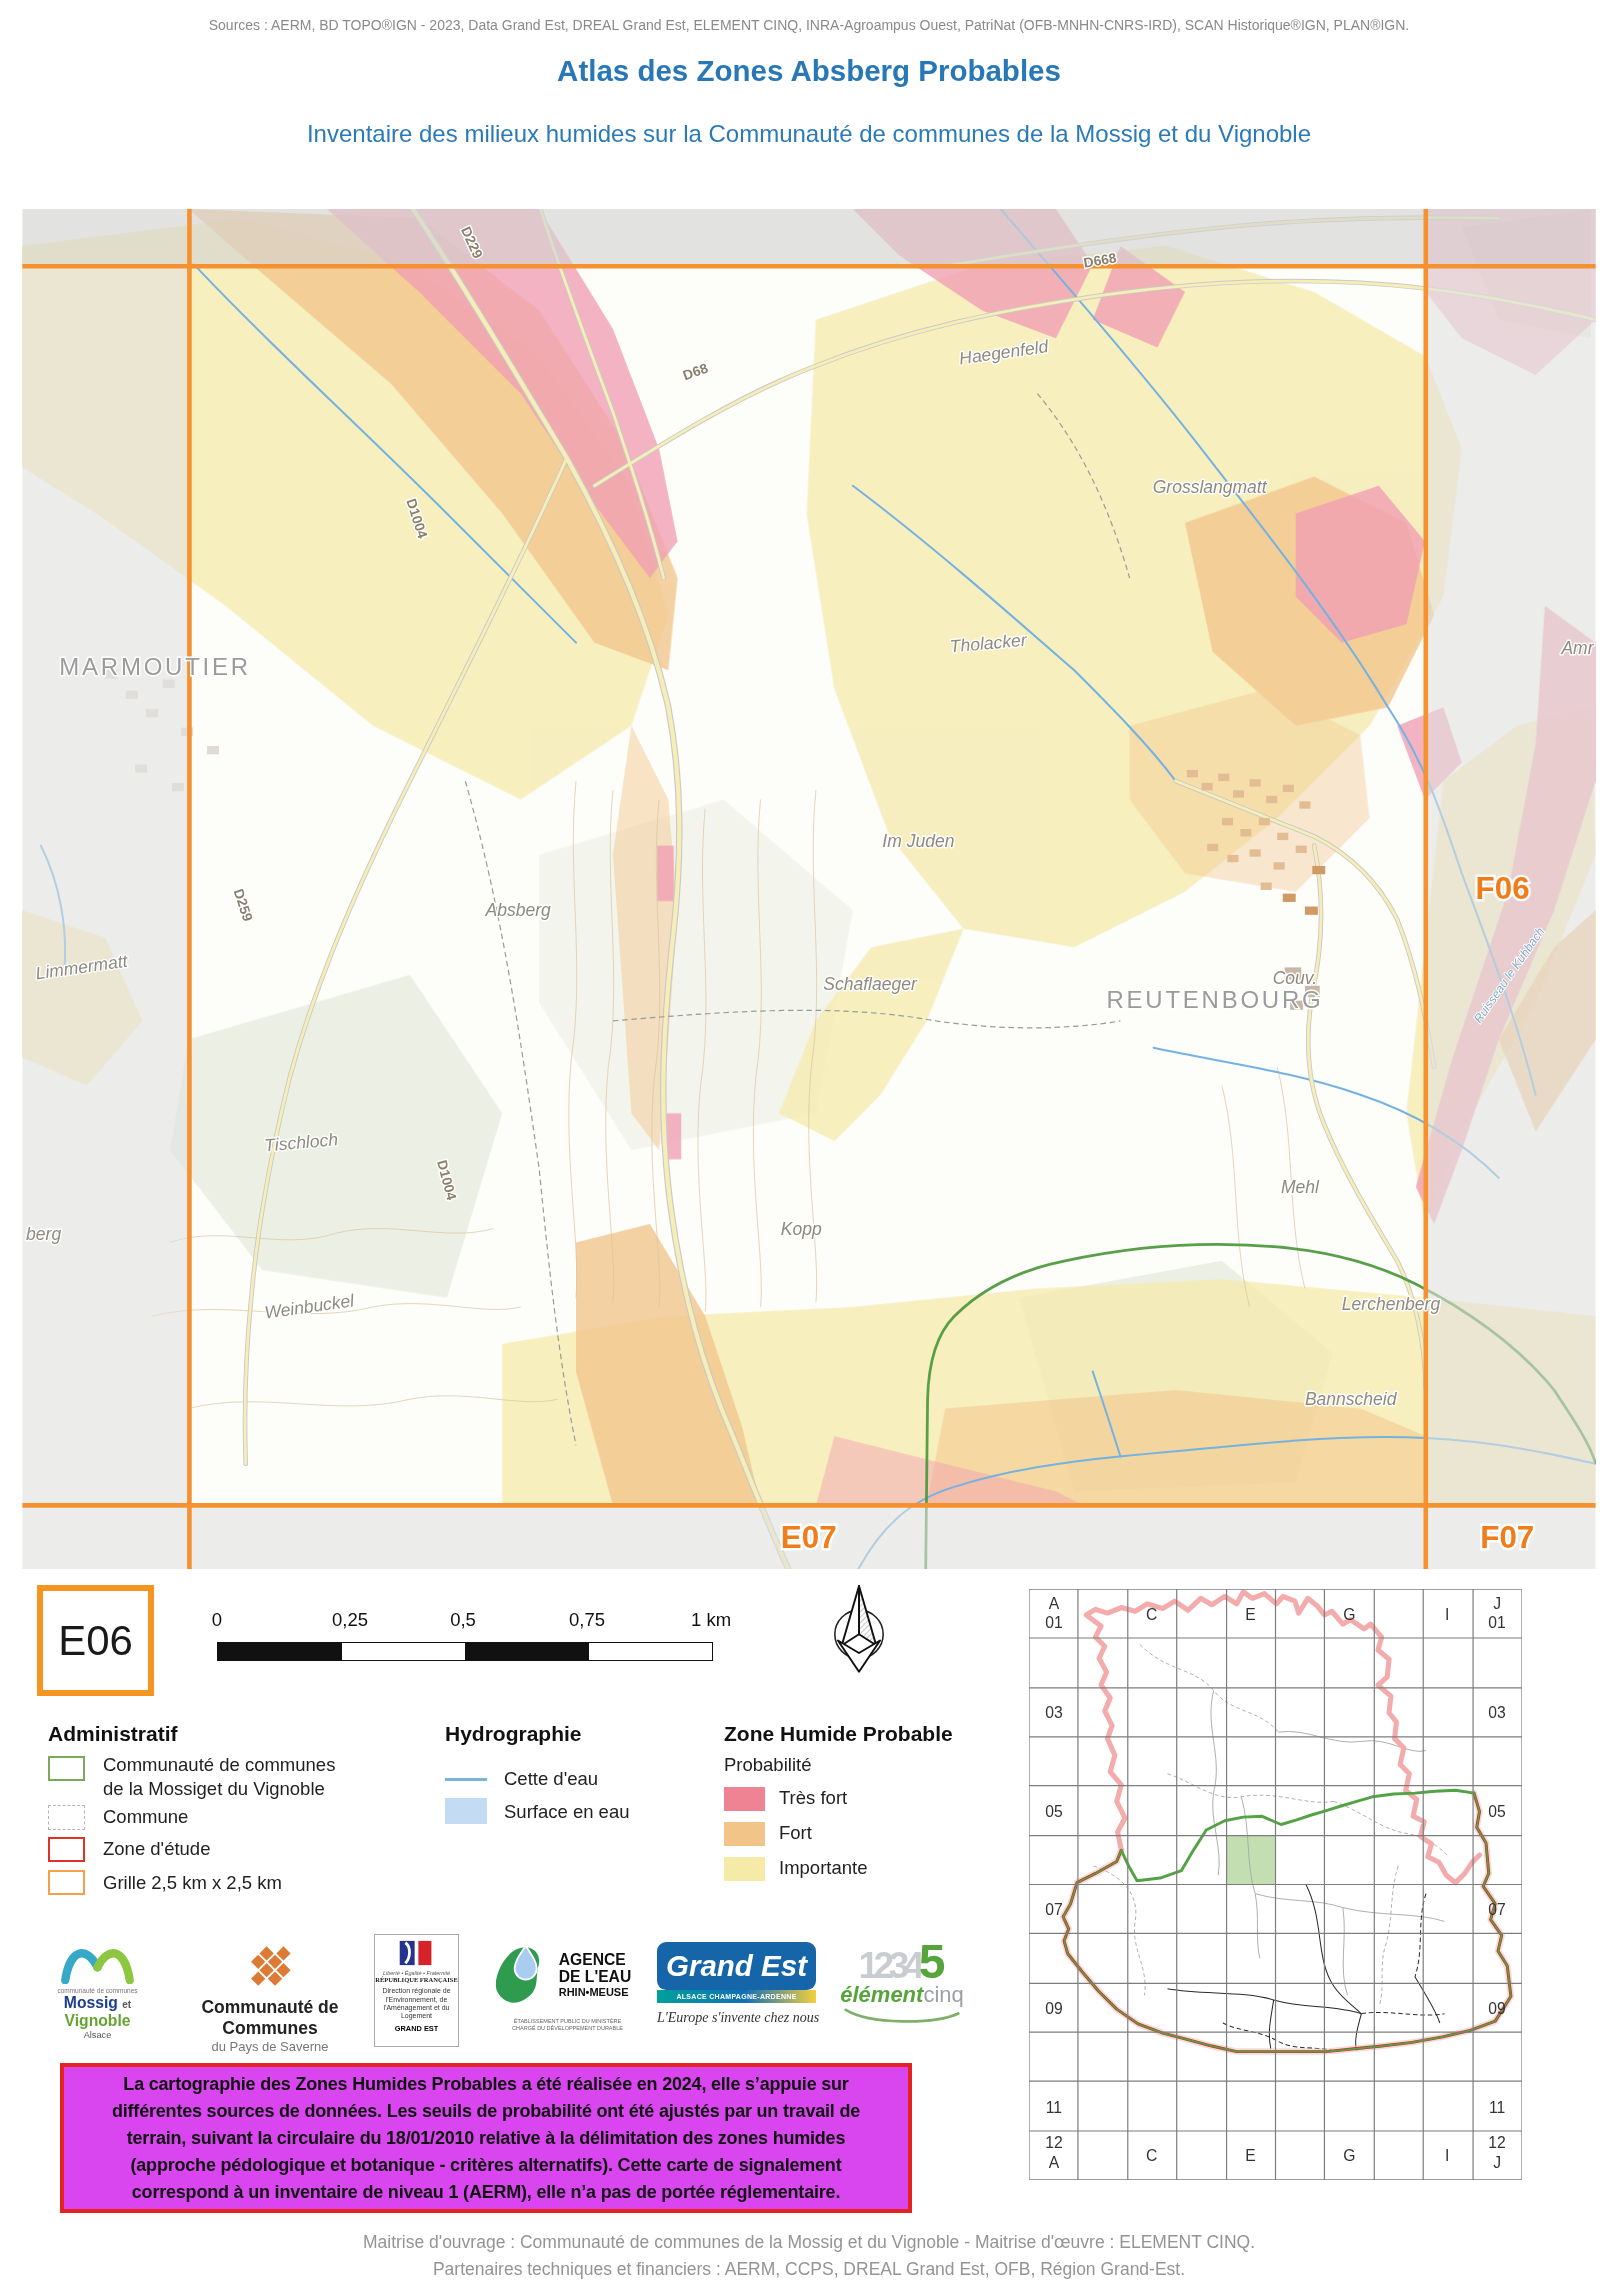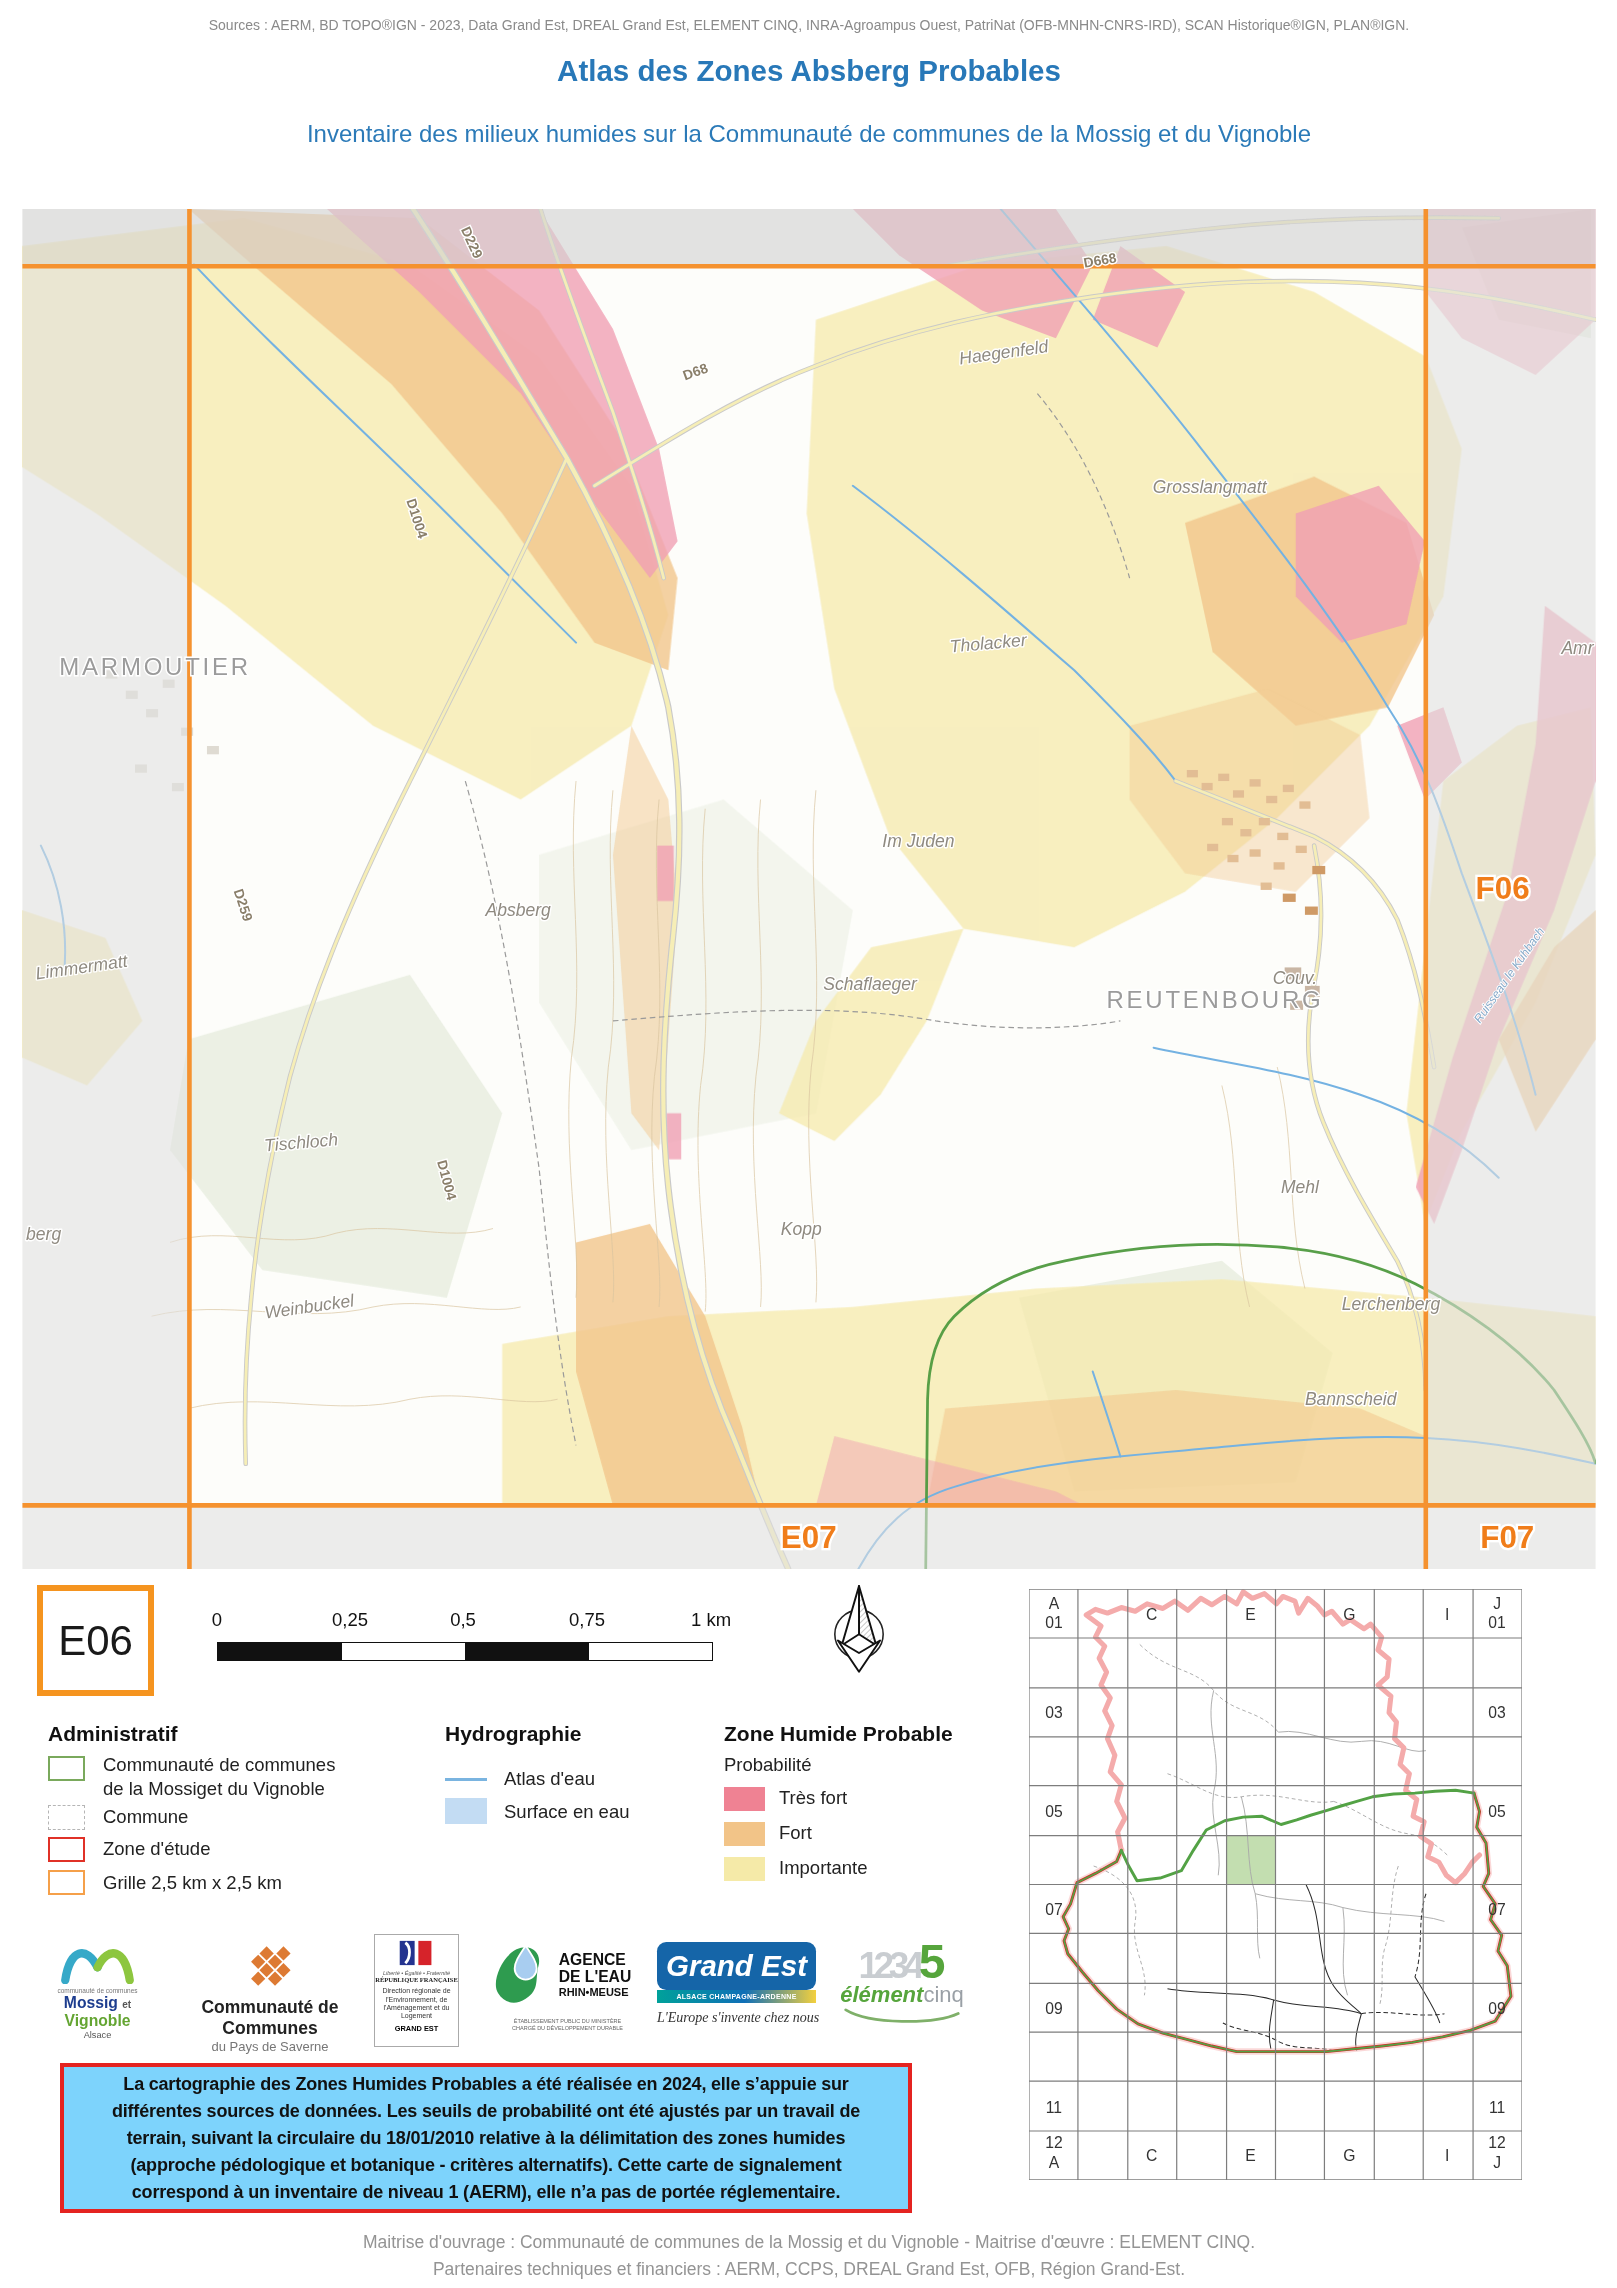--- a/index.html
+++ b/index.html
@@ -50,21 +50,21 @@
   #ge-block{background:#1565a8;border-radius:9.2px;color:#fff;width:159px;height:48px;display:flex;align-items:center;justify-content:center;
             font-size:29.5px;font-weight:bold;font-style:italic;}
   #ge-stripe{width:159px;height:13px;background:linear-gradient(90deg,#00a19a,#0f6fb7 55%,#f3d03e);color:#fff;font-size:7px;font-weight:bold;
              text-align:center;line-height:13px;letter-spacing:0.3px;}
   #ge-tag{font-family:"Liberation Serif",serif;font-style:italic;font-size:14px;color:#333;text-align:center;margin-top:7px;}
   .e5-digits{font-size:37px;font-weight:bold;color:#c9cdd1;letter-spacing:-5.5px;}
   .e5-five{font-size:48px;font-weight:bold;color:#56a53c;}
   .e5-name1{font-size:22px;font-weight:bold;font-style:italic;color:#56a53c;}
   .e5-name2{font-size:22px;color:#9aa0a6;}
   
-  #warning{left:60px;top:2063px;width:852px;height:150px;background:#7dd3fc;border:4.6px solid #e42320;box-sizing:border-box;
+  #warning{left:60px;top:2063px;width:852px;height:150px;background:#d946ef;border:4.6px solid #e42320;box-sizing:border-box;
            display:flex;flex-direction:column;align-items:center;justify-content:center;}
   #warning div{font-size:18px;font-weight:bold;color:#111;line-height:27px;white-space:nowrap;letter-spacing:-0.2px;}
   
   #overview{left:1029px;top:1589px;width:493px;height:591px;}
   .ov-lbl{fill:#333;font-size:17px;}
   #footer1,#footer2{left:0;width:1618px;text-align:center;color:#949494;font-size:17.5px;}
   #footer1{top:2232px;} #footer2{top:2259px;}
 </style>
 </head>
 <body>
@@ -289,21 +289,21 @@
 <div class="leg-item-lbl" style="left:103px;top:1778px">de la Mossiget du Vignoble</div>
 <div class="sw sw-dash" style="left:48px;top:1805px"></div>
 <div class="leg-item-lbl" style="left:103px;top:1806px">Commune</div>
 <div class="sw sw-red" style="left:48px;top:1837px"></div>
 <div class="leg-item-lbl" style="left:103px;top:1838px">Zone d'étude</div>
 <div class="sw sw-orange" style="left:48px;top:1870px"></div>
 <div class="leg-item-lbl" style="left:103px;top:1872px">Grille 2,5 km x 2,5 km</div>
 
 <div class="leg-title" style="left:445px;top:1722px">Hydrographie</div>
 <div class="abs" style="left:445px;top:1778px;width:42px;height:2.8px;background:#7ab4e0"></div>
-<div class="leg-item-lbl" style="left:504px;top:1768px">Atlas d'eau</div>
+<div class="leg-item-lbl" style="left:504px;top:1768px">Cette d'eau</div>
 <div class="abs" style="left:445px;top:1798px;width:42px;height:26px;background:#c3dcf3"></div>
 <div class="leg-item-lbl" style="left:504px;top:1801px">Surface en eau</div>
 
 <div class="leg-title" style="left:724px;top:1722px">Zone Humide Probable</div>
 <div class="leg-item-lbl" style="left:724px;top:1754px">Probabilité</div>
 <div class="sw-fill" style="left:724px;top:1787px;background:#ef8293"></div>
 <div class="leg-item-lbl" style="left:779px;top:1787px">Très fort</div>
 <div class="sw-fill" style="left:724px;top:1822px;background:#f2c488"></div>
 <div class="leg-item-lbl" style="left:779px;top:1822px">Fort</div>
 <div class="sw-fill" style="left:724px;top:1857px;background:#f5eaa8"></div>

